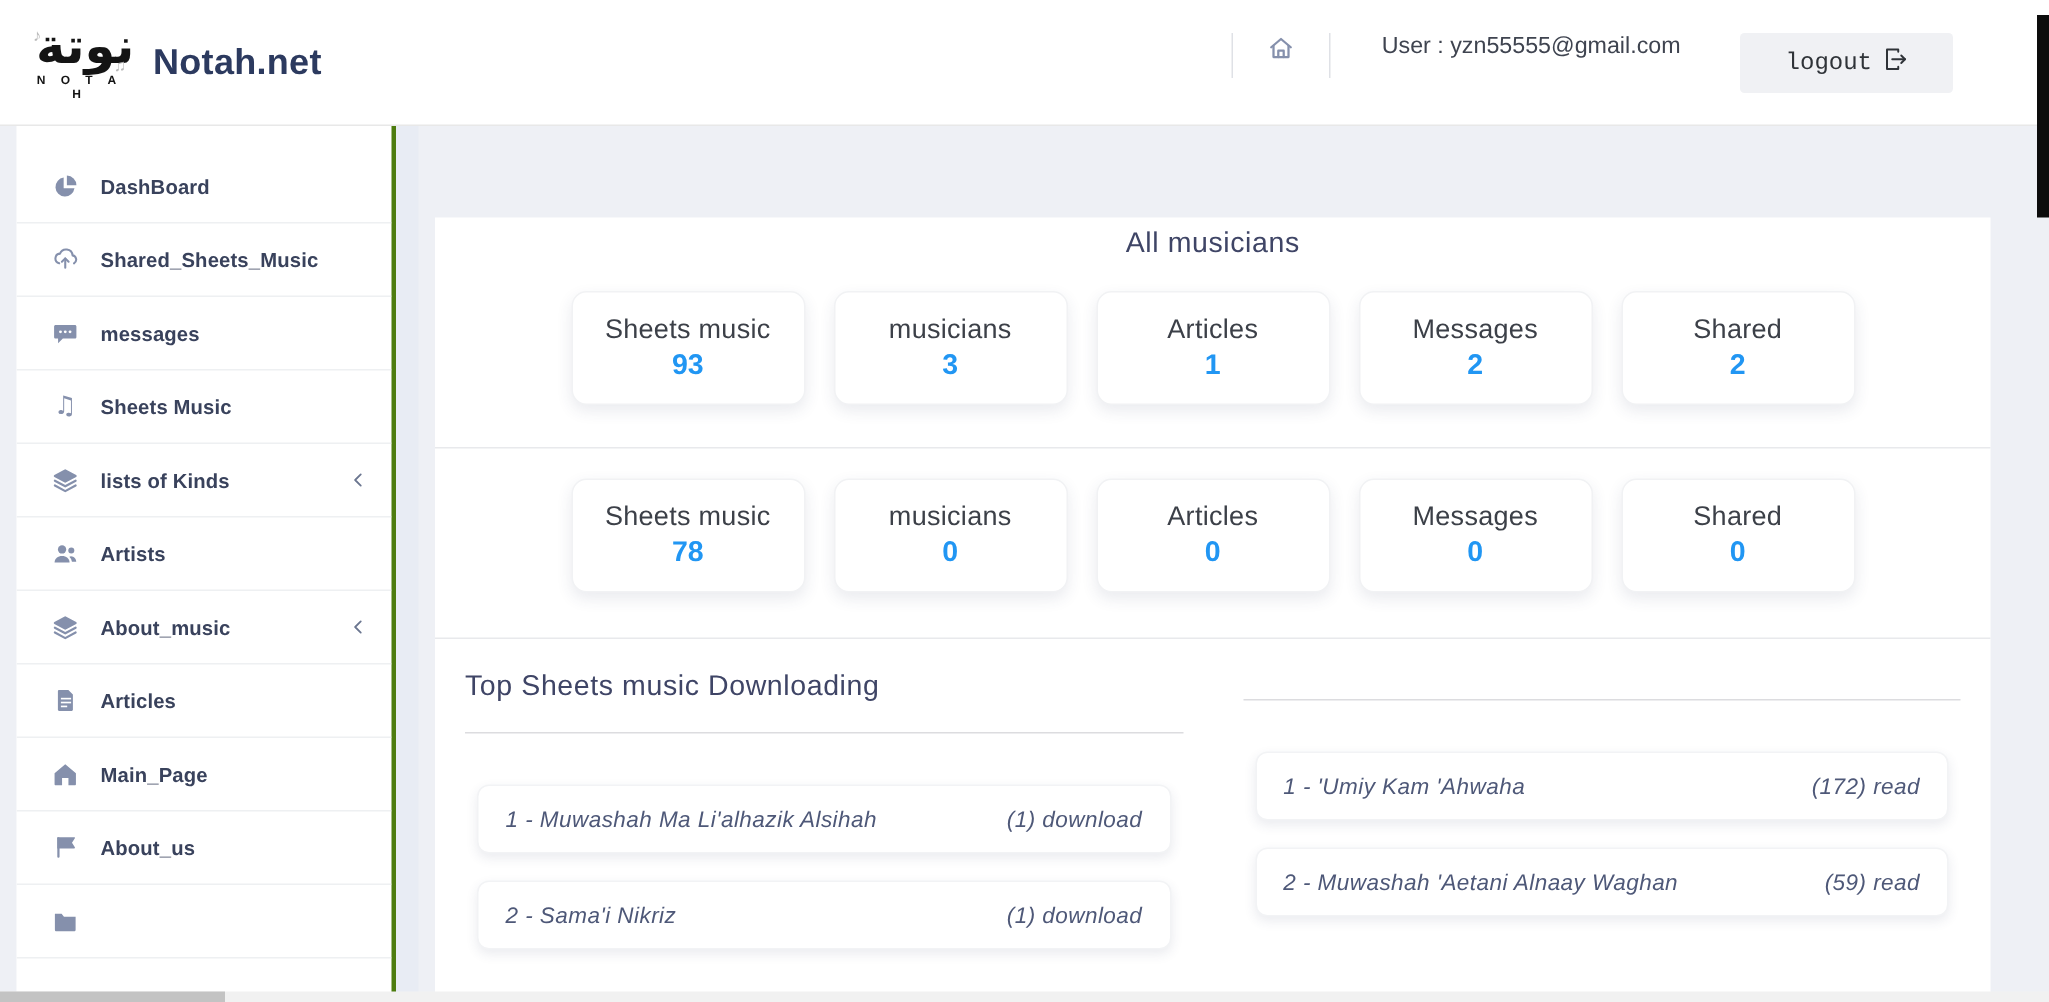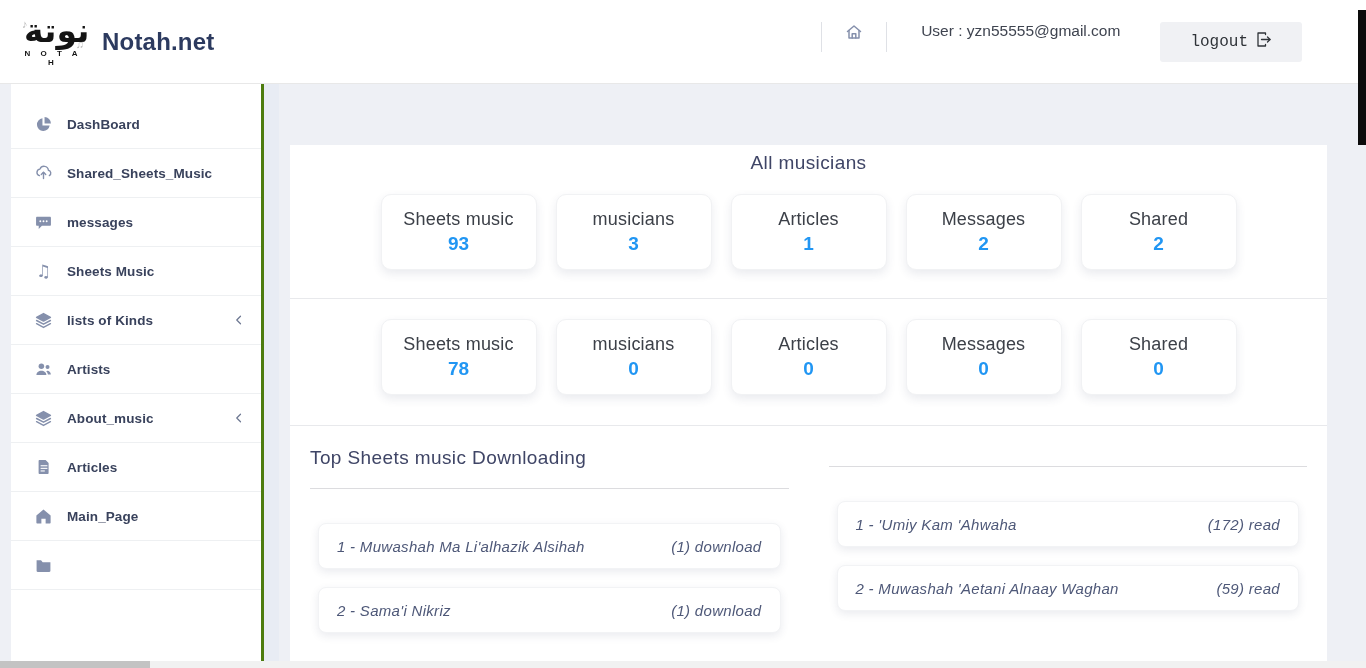--- a/index.html
+++ b/index.html
@@ -207,20 +207,29 @@
 
   <div class="nav-item">
     <span class="nav-icon">
       <svg width="17" height="17" viewBox="0 0 16 16" fill="#8590ac">
         <path d="M8 1.4 14.7 7v6.9c0 .4-.3.7-.7.7h-4V10H6v4.6H2c-.4 0-.7-.3-.7-.7V7z"></path>
       </svg>
     </span>
     <span class="nav-label">Main_Page</span>
   </div>
 
+  <div class="nav-item">
+    <span class="nav-icon">
+      <svg width="16" height="16" viewBox="0 0 16 16" fill="#8590ac">
+        <path d="M2.2 1.2h11.3c.4 0 .6.4.4.7L12 4.9l1.9 3c.2.3 0 .7-.4.7H2.2z"></path>
+        <rect x="2.2" y="1.2" width="1.5" height="13.6" rx=".7"></rect>
+      </svg>
+    </span>
+    <span class="nav-label">About_us</span>
+  </div>
 
   <div class="nav-item">
     <span class="nav-icon">
       <svg width="17" height="17" viewBox="0 0 16 16" fill="#8590ac">
         <path d="M1.5 3h4.2l1.5 1.9h7.3v8.1c0 .6-.4 1-1 1h-11c-.6 0-1-.4-1-1z"></path>
       </svg>
     </span>
     <span class="nav-label"></span>
   </div>
 </div>

